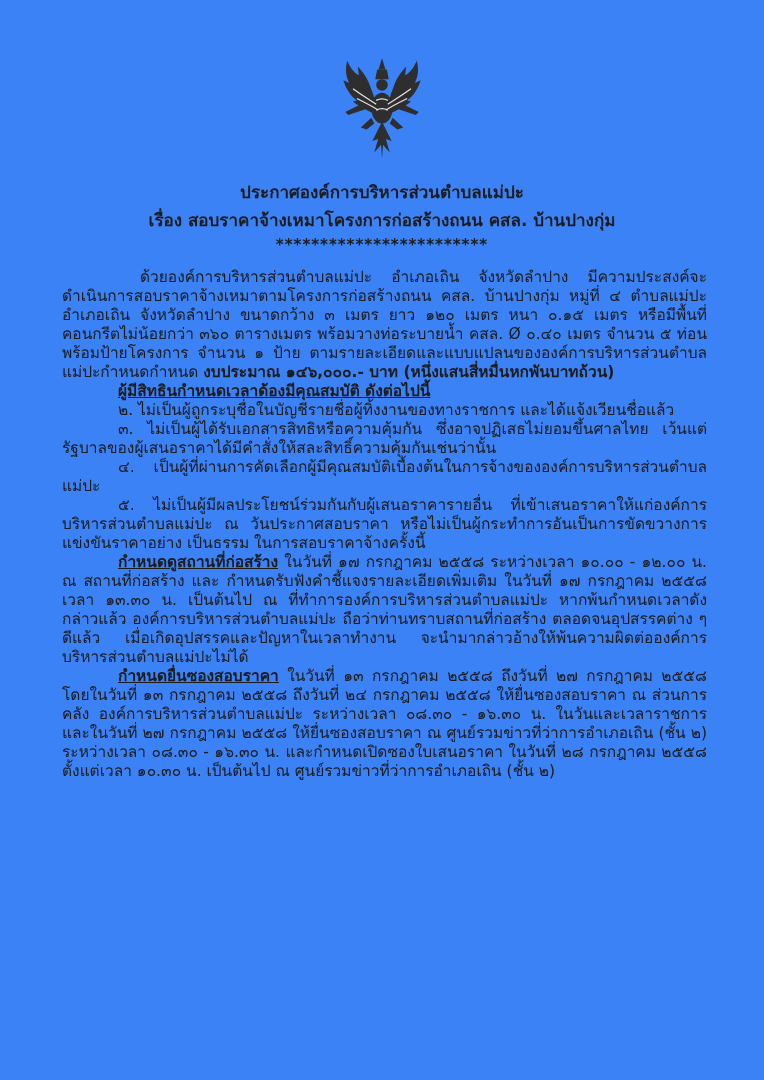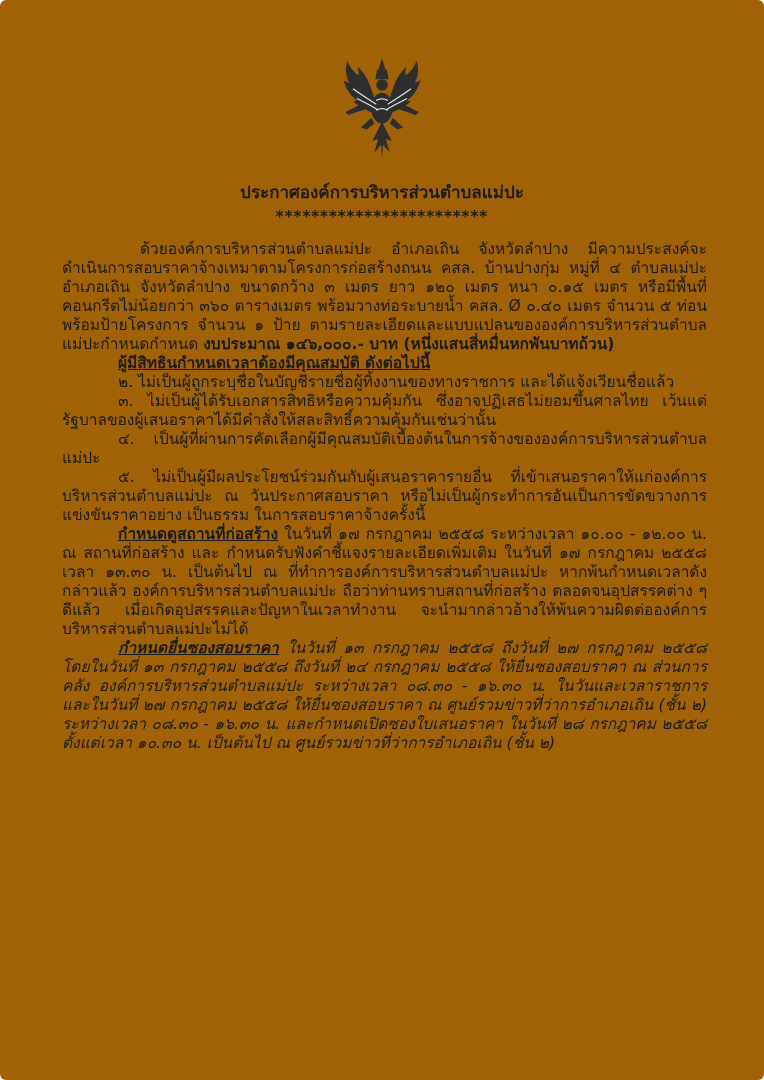--- a/index.html
+++ b/index.html
@@ -1,25 +1,24 @@
 <!DOCTYPE html>
 <html lang="th"><head>
 <meta charset="utf-8">
 <style>
   html, body { margin: 0; padding: 0; background: #ffffff; }
   .page {
     position: relative;
     width: 764px;
     height: 1080px;
-    background: #a16207;
+    background: #3b82f6;
     font-family: "DejaVu Sans", sans-serif;
     color: #1c1c1c;
     overflow: hidden;
     box-sizing: border-box;
-    border-radius: 6px;
   }
   .emblem-wrap {
     text-align: center;
     padding-top: 56px;
     line-height: 0;
   }
   .title-block {
     margin-top: 10px;
     text-align: center;
     font-weight: bold;
@@ -37,21 +36,21 @@
     line-height: 19px;
     text-align: justify;
   }
   p.para { margin: 0; }
   .indent-lg { text-indent: 78px; }
   .indent-md { text-indent: 56px; }
   .bold { font-weight: bold; }
   .ul { text-decoration: underline; }
   .mt-sm { margin-top: 9px; }
   .mt-md { margin-top: 16px; }
-  .mt-lg { margin-top: 24px; font-style: italic; }
+  .mt-lg { margin-top: 24px; }
 </style>
 </head>
 <body>
 
 <div class="page">
 
   <div class="emblem-wrap">
     <svg width="116" height="112" viewBox="0 0 120 116" aria-hidden="true">
       <g fill="#2e2e2e">
 
@@ -80,20 +79,21 @@
         <path d="M86 44 C78 48 70 52 64 56"></path>
         <path d="M90 34 C82 40 72 46 66 50"></path>
         <path d="M54 46 C58 44 62 44 66 46"></path>
         <path d="M54 56 C58 54 62 54 66 56"></path>
       </g>
     </svg>
   </div>
 
   <div class="title-block">
     <div>ประกาศองค์การบริหารส่วนตำบลแม่ปะ</div>
+    <div>เรื่อง  สอบราคาจ้างเหมาโครงการก่อสร้างถนน  คสล.  บ้านปางกุ่ม</div>
     <div class="stars">************************</div>
   </div>
 
   <div class="body-text">
 
     <p class="para indent-lg"><span>ด้วยองค์การบริหารส่วนตำบลแม่ปะ อำเภอเถิน จังหวัดลำปาง มีความประสงค์จะดำเนินการสอบราคาจ้างเหมาตามโครงการก่อสร้างถนน คสล. บ้านปางกุ่ม หมู่ที่ ๔ ตำบลแม่ปะ อำเภอเถิน จังหวัดลำปาง ขนาดกว้าง ๓ เมตร ยาว ๑๒๐ เมตร หนา ๐.๑๕ เมตร หรือมีพื้นที่คอนกรีตไม่น้อยกว่า ๓๖๐ ตารางเมตร พร้อมวางท่อระบายน้ำ คสล. Ø ๐.๔๐ เมตร จำนวน ๕ ท่อน พร้อมป้ายโครงการ จำนวน ๑ ป้าย ตามรายละเอียดและแบบแปลนขององค์การบริหารส่วนตำบลแม่ปะกำหนดกำหนด </span><span class="bold">งบประมาณ ๑๔๖,๐๐๐.- บาท (หนึ่งแสนสี่หมื่นหกพันบาทถ้วน)</span></p>
 
 
     <p class="para indent-md mt-md"><span class="bold ul">ผู้มีสิทธินกำหนดเวลาด้องมีคุณสมบัติ ดังต่อไปนี้</span></p>
 

